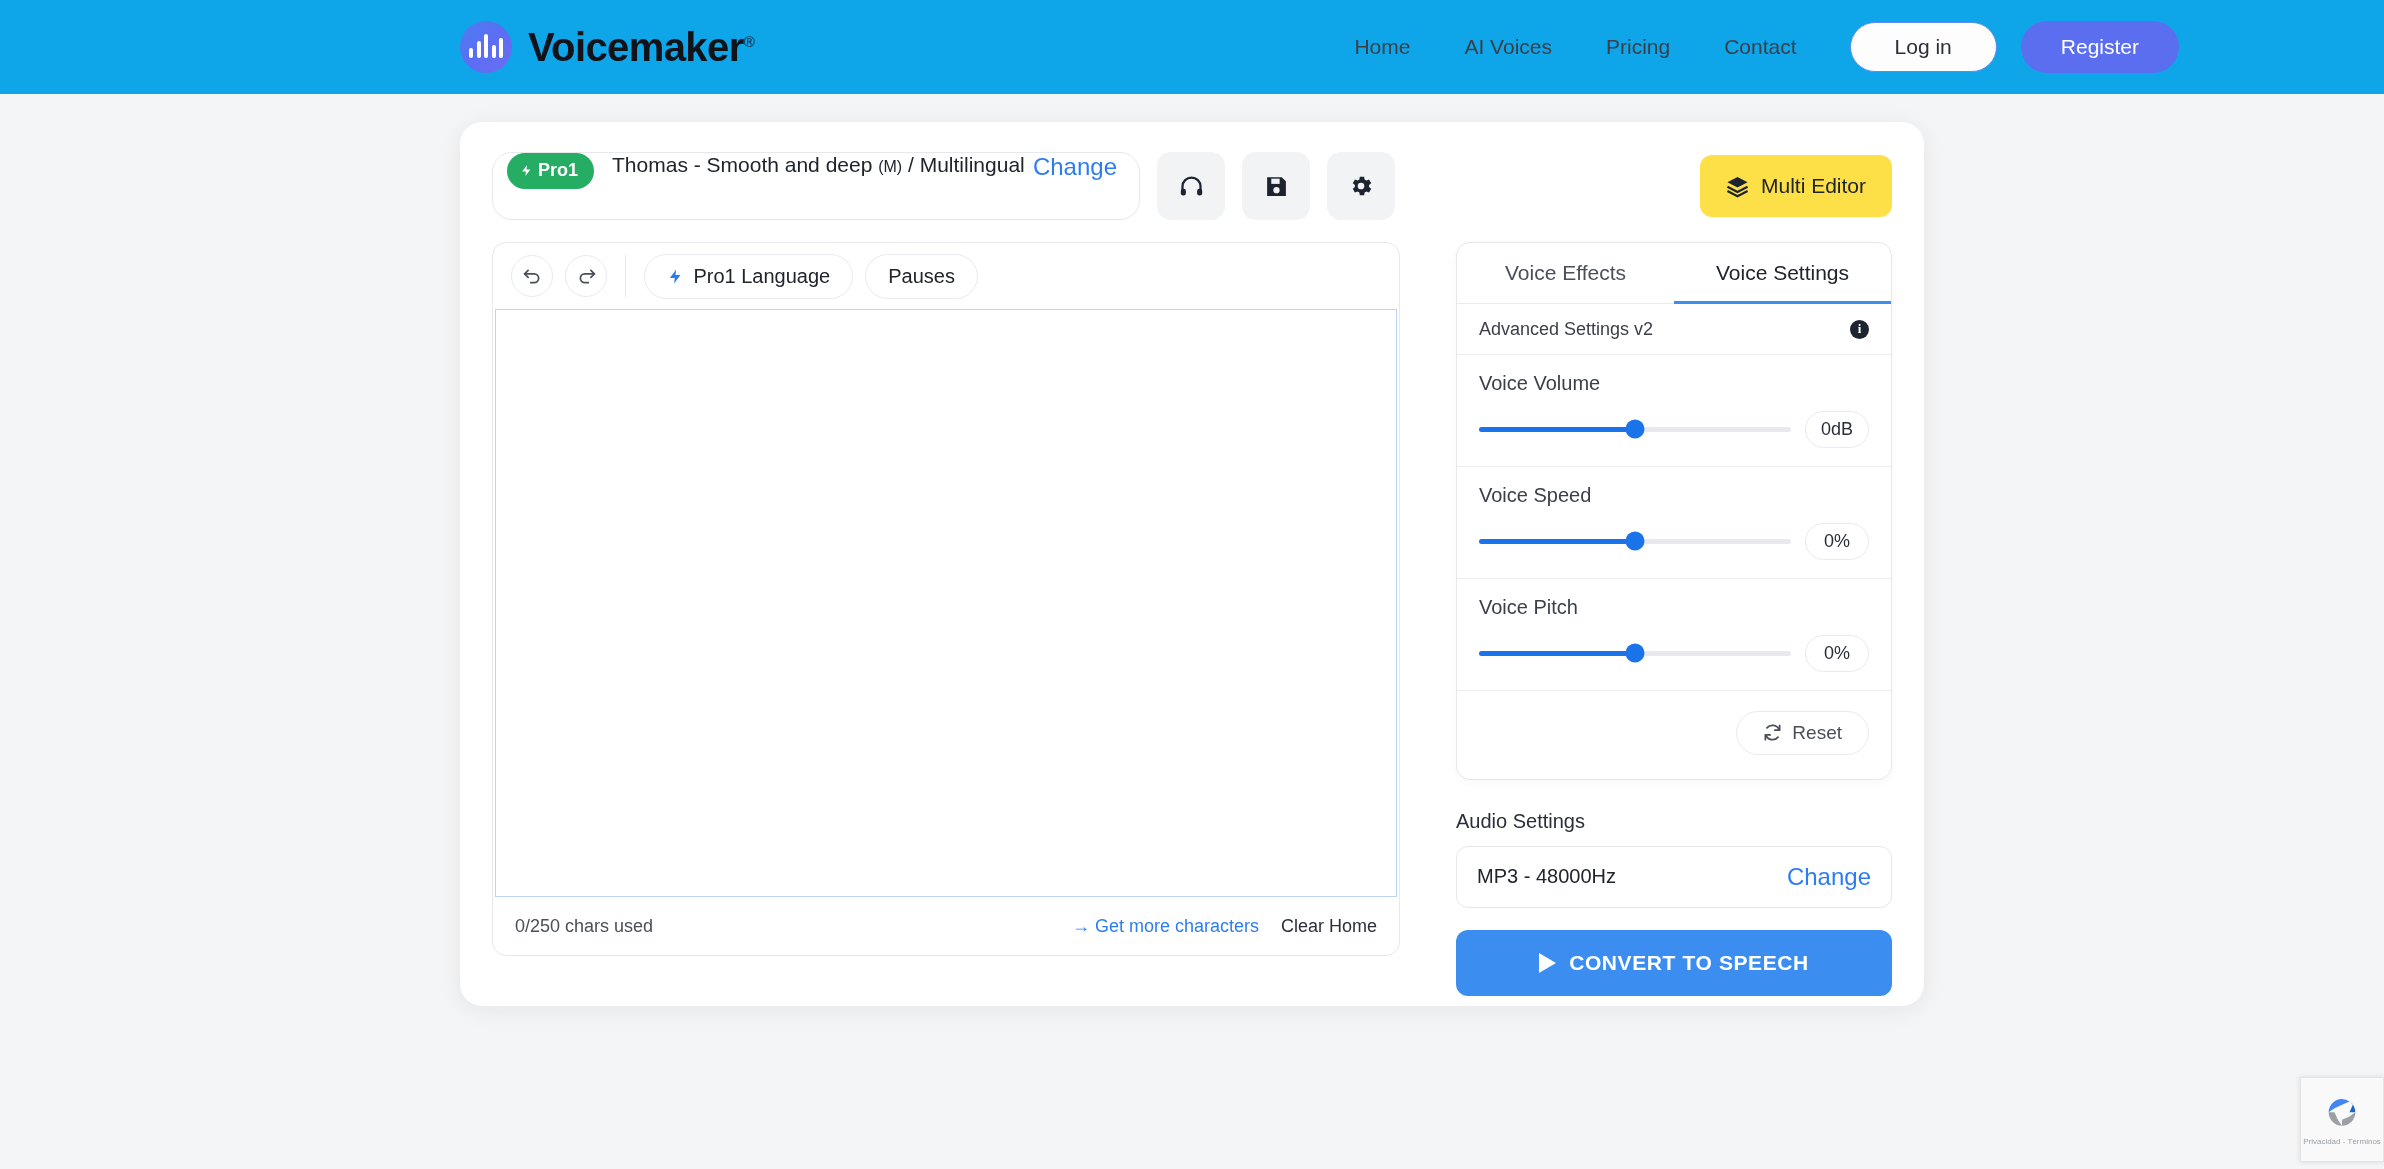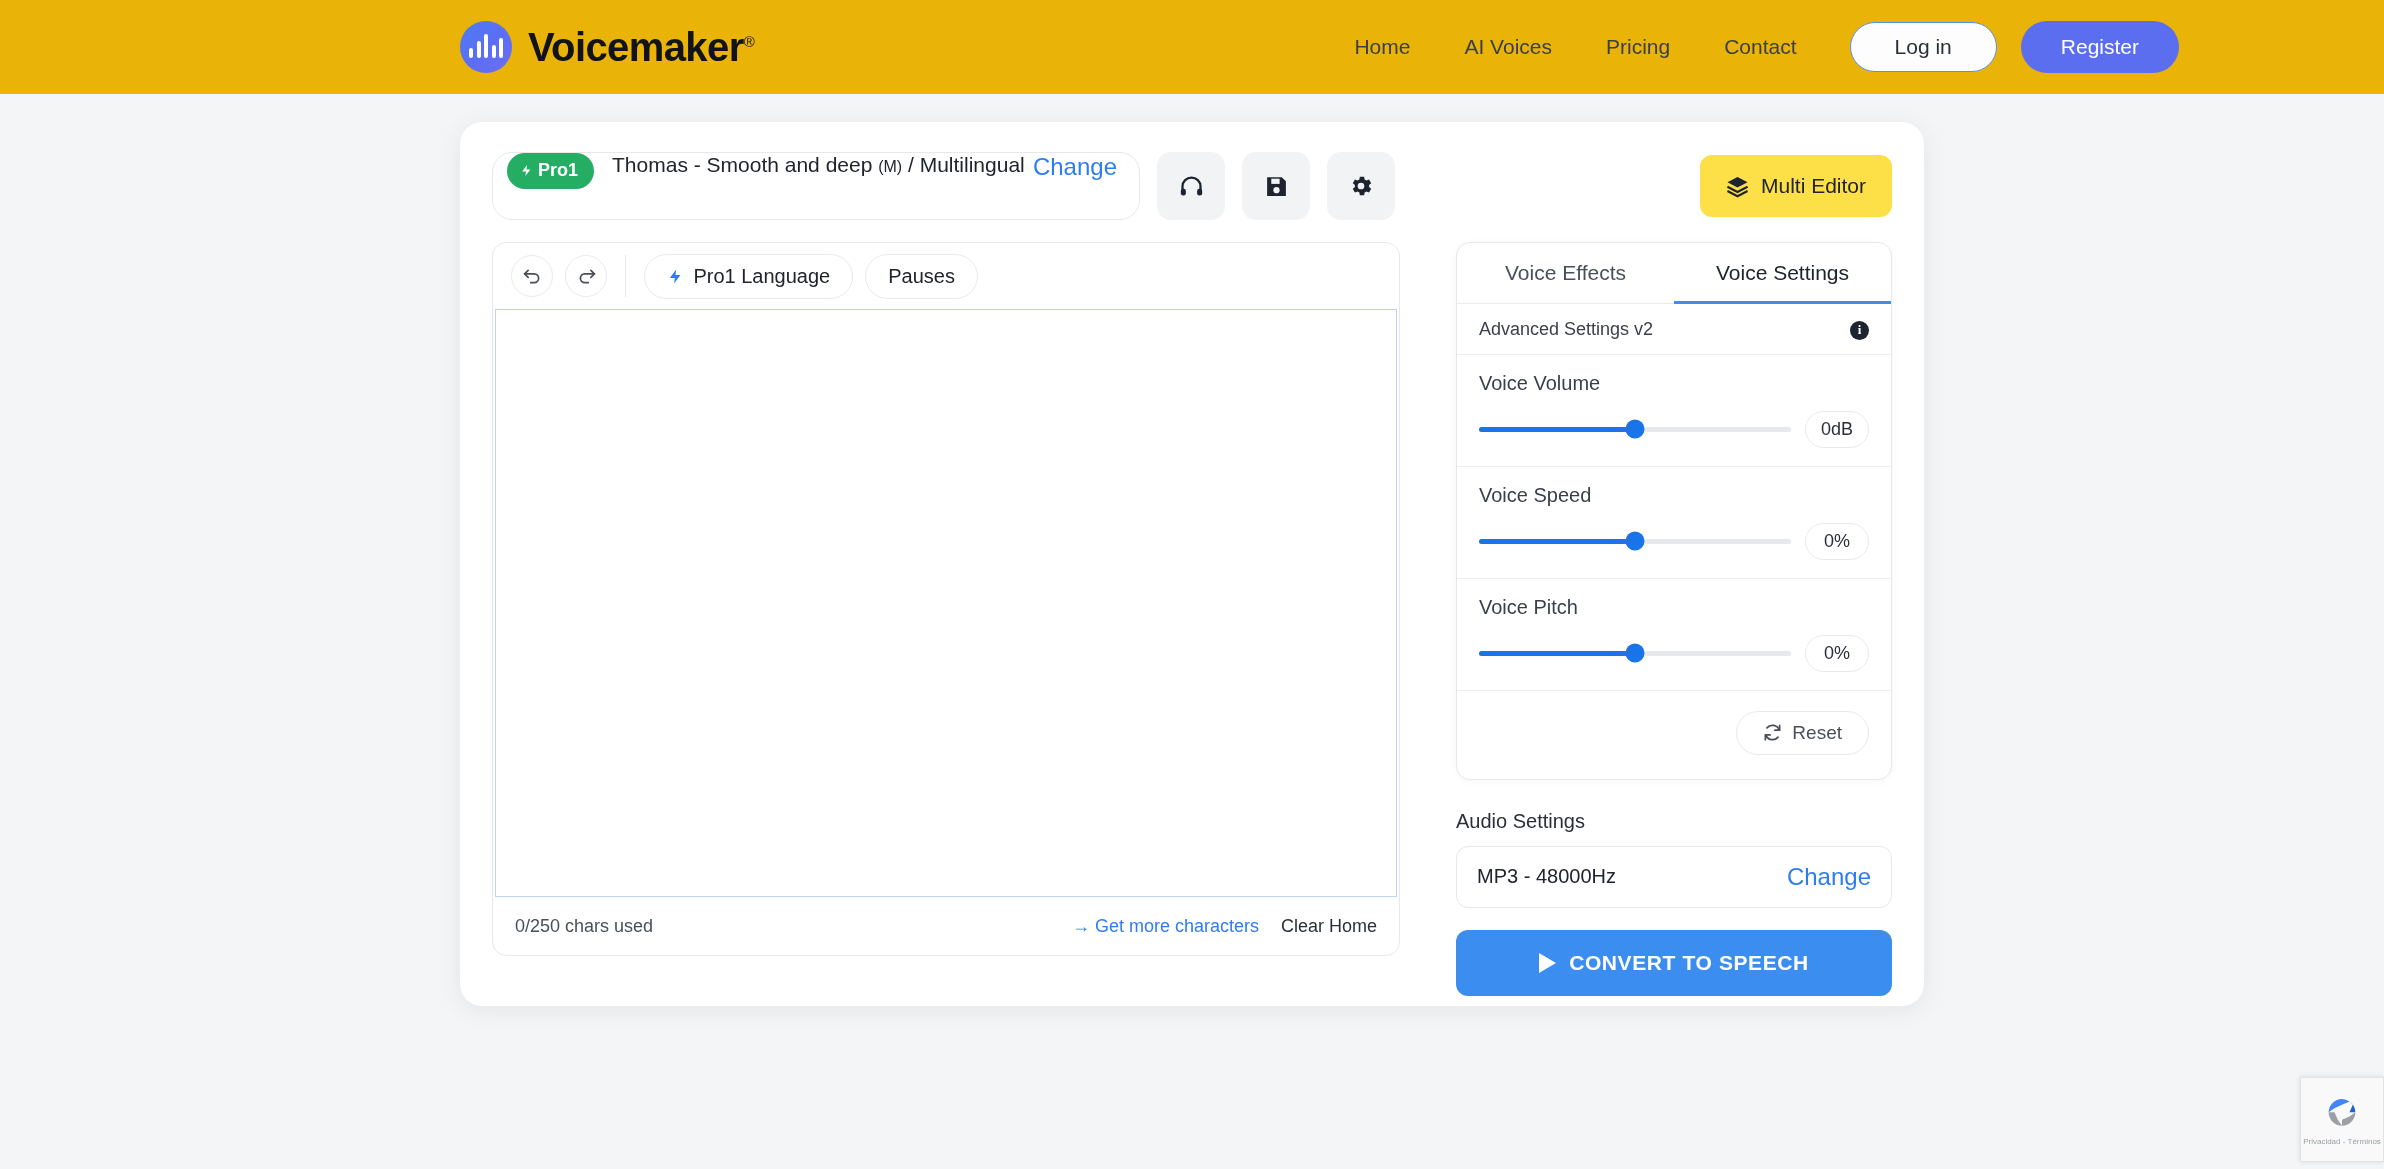--- a/index.html
+++ b/index.html
@@ -10,21 +10,21 @@
     font-family: "Liberation Sans", sans-serif;
     overflow: hidden;
   }
 
   
   .header {
     height: 94px;
     display: flex;
     align-items: center;
     padding: 0 0 0 460px;
-    background: #eab308;
+    background: #0ea5e9;
   }
   .brand { display: flex; align-items: center; gap: 16px; }
   .brand-mark {
     width: 52px; height: 52px; border-radius: 50%;
     background: linear-gradient(135deg, #4d7df0 0%, #5b6ef5 50%, #6c6ef0 100%);
     display: flex; align-items: flex-end; justify-content: center;
     gap: 3.5px; padding-bottom: 15px;
   }
   .brand-mark i { display:block; width: 4px; background: #fff; border-radius: 2px; }
   .bm1 { height: 10px; } .bm2 { height: 17px; } .bm3 { height: 24px; }
@@ -165,21 +165,21 @@
   }
   .tabs { display: flex; border-bottom: 1.4px solid #e9ebef; }
   .tab {
     flex: 1; text-align: center; font-size: 21px;
     padding: 18px 0 16px; color: #4a4f58; cursor: pointer;
     border-bottom: 3px solid transparent; margin-bottom: -1.5px;
   }
   .tab.active { color: #20242c; border-bottom-color: #3b8ef0; }
 
   .adv-row {
-    display: flex; align-items: flex-end;
+    display: flex; align-items: center;
     padding: 15px 22px 14px;
     font-size: 18px; color: #3a3f4a;
     border-bottom: 1.2px solid #eceef1;
   }
   .info-dot {
     margin-left: auto; width: 19px; height: 19px; border-radius: 50%;
     background: #1d2430; color: #fff; font-size: 13px; font-weight: bold;
     display: flex; align-items: center; justify-content: center;
     font-family: "Liberation Serif", serif; cursor: pointer;
   }

